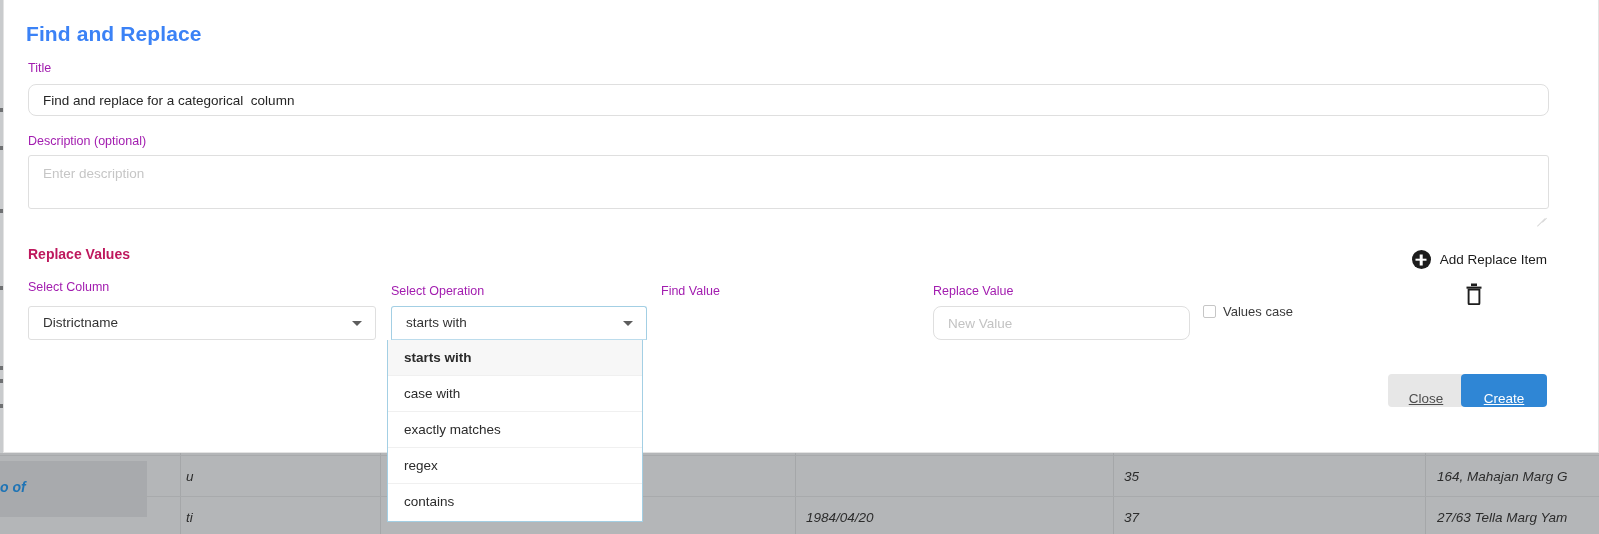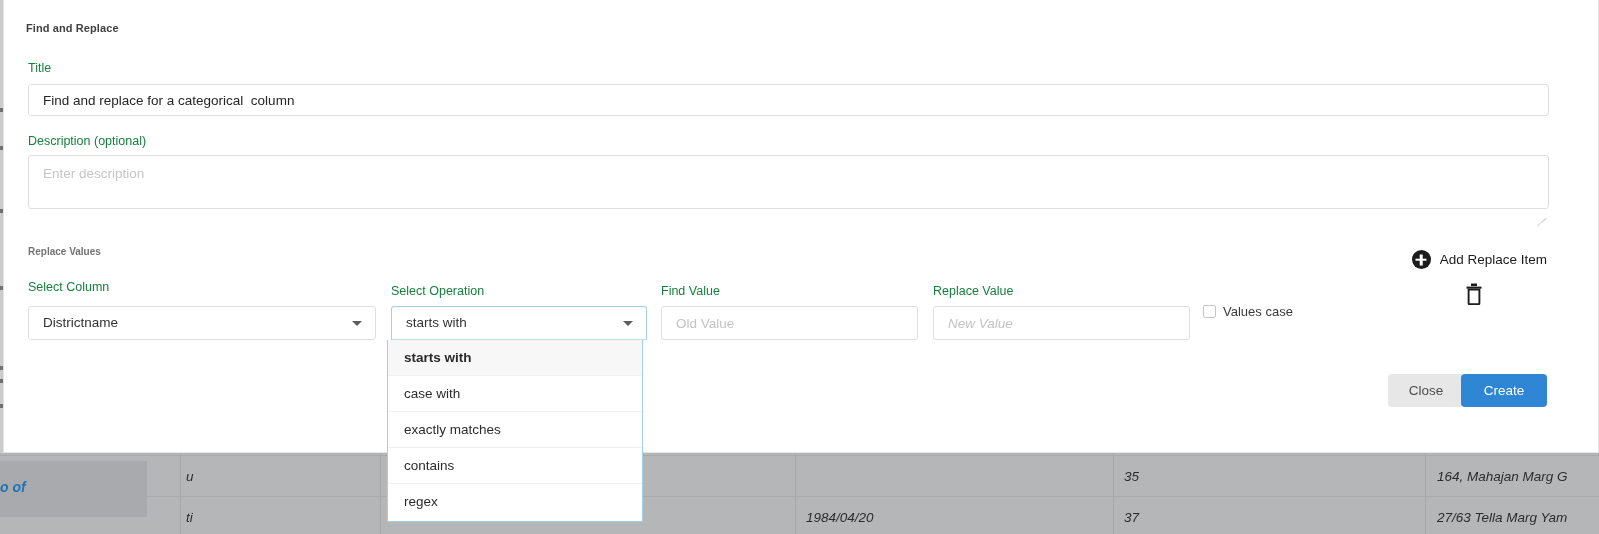--- a/index.html
+++ b/index.html
@@ -97,36 +97,36 @@
   .modal-scroll-edge i {
     position: absolute;
     left: 0; width: 3px; height: 4px;
     background: #6e7072;
     display: block;
   }
 
   .dlg-title {
     position: absolute;
     left: 22px; top: 22px;
-    font-size: 11px;
+    font-size: 21px;
     font-weight: bold;
-    color: #404040;
+    color: #3b82f6;
     letter-spacing: .1px;
   }
 
   .field-label {
     position: absolute;
     font-size: 12.5px;
-    color: #15803d;
+    color: #a21caf;
   }
 
   .text-input {
     position: absolute;
     border: 1px solid #dfdfdf;
-    border-radius: 3px;
+    border-radius: 8px;
     background: #fff;
     font-family: "Liberation Sans", sans-serif;
     font-size: 13.5px;
     color: #262626;
     padding: 8px 14px;
     outline: none;
   }
   .text-input::placeholder { color: #c3c3c3; }
 
   textarea.text-area {
@@ -154,23 +154,23 @@
     background: #d8d8d8;
     height: 1px;
     transform-origin: 0 0;
   }
   .ta-grip:before { width: 11px; right: 0; bottom: 2px; transform: rotate(-45deg); }
   .ta-grip:after  { width: 6px;  right: 0; bottom: 6px; transform: rotate(-45deg); }
 
   .section-title {
     position: absolute;
     left: 24px; top: 246px;
-    font-size: 10px;
+    font-size: 14px;
     font-weight: bold;
-    color: #737373;
+    color: #be185d;
   }
 
   
   .add-item {
     position: absolute;
     right: 51px; top: 250px;
     display: flex;
     align-items: center;
     gap: 9px;
     cursor: pointer;
@@ -289,21 +289,22 @@
   .btn {
     position: absolute;
     height: 33px;
     border-radius: 4px;
     border: none;
     font-family: "Liberation Sans", sans-serif;
     font-size: 13.5px;
     cursor: pointer;
     line-height: 33px;
     text-align: center;
-    padding: 0;
+    padding: 8px;
+    text-decoration: underline;
   }
   .btn-close {
     right: 134px; top: 374px;
     width: 76px;
     background: #e7e7e7;
     color: #4d4d4d;
   }
   .btn-create {
     right: 51px; top: 374px;
     width: 86px;
@@ -377,23 +378,22 @@
   <div class="select-box" style="left:24px; top:306px; width:348px;">
     <span class="select-value">Districtname</span>
     <span class="caret"></span>
   </div>
 
   <div class="select-box focused" style="left:387px; top:306px; width:256px;">
     <span class="select-value">starts with</span>
     <span class="caret"></span>
   </div>
 
-  <input class="text-input" style="left: 657px; top: 306px; width: 257px; height: 34px;" placeholder="Old Value">
-
-  <input class="text-input" style="left: 929px; top: 306px; width: 257px; height: 34px; font-style: italic;" placeholder="New Value">
+
+  <input class="text-input" style="left: 929px; top: 306px; width: 257px; height: 34px;" placeholder="New Value">
 
   <div class="checkbox-wrap">
     <span class="checkbox-box"></span>
     <span class="checkbox-label">Values case</span>
   </div>
 
   <div class="trash-btn">
     <svg width="18" height="22" viewBox="0 0 18 22">
       <rect x="6" y="0.5" width="6" height="2.6" fill="#1d1d1d"></rect>
       <rect x="1.5" y="3.6" width="15" height="2.1" fill="#1d1d1d"></rect>
@@ -403,15 +403,15 @@
 
   <button class="btn btn-close">Close</button>
   <button class="btn btn-create">Create</button>
 
 </div>
 
 <div class="dropdown-panel" id="operation-dropdown-list">
     <div class="dd-option selected">starts with</div>
     <div class="dd-option">case with</div>
     <div class="dd-option">exactly matches</div>
+    <div class="dd-option">regex</div>
     <div class="dd-option">contains</div>
-    <div class="dd-option">regex</div>
   </div>
 
 </body></html>

